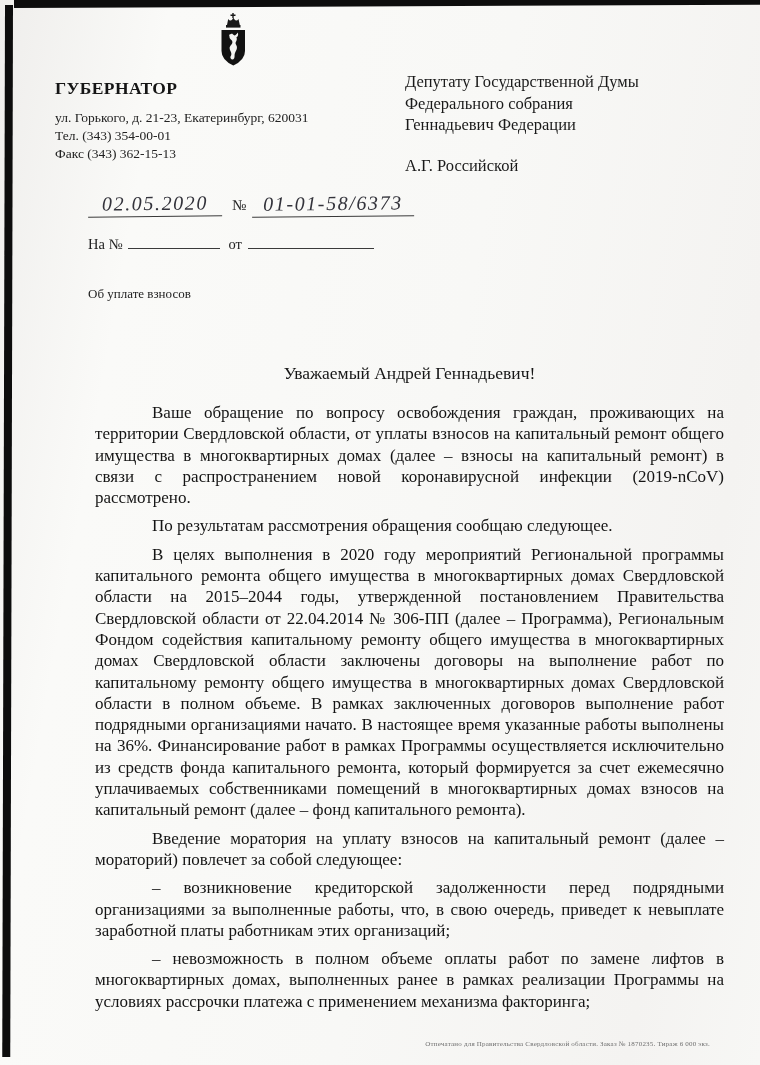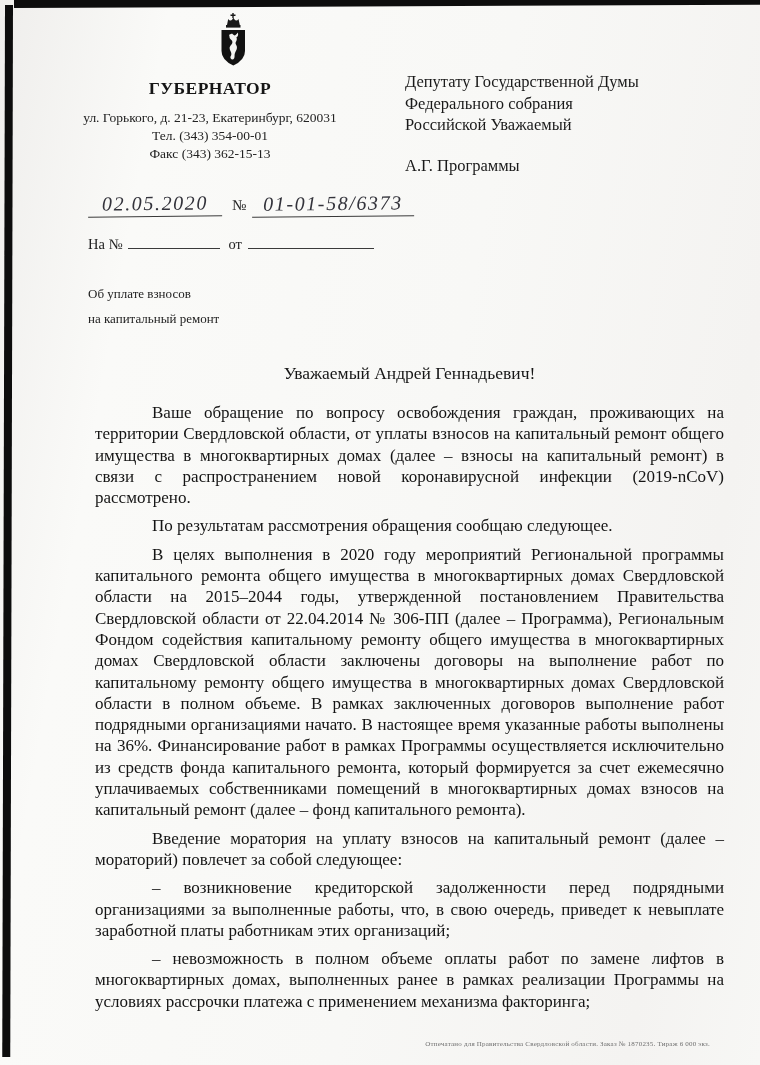--- a/index.html
+++ b/index.html
@@ -14,21 +14,21 @@
     position:relative;width:760px;height:1065px;
     background:linear-gradient(100deg,#efeeec 0%,#fafaf8 18%,#f8f8f6 55%,#f4f3f1 86%,#f7f7f5 100%);
     overflow:hidden;
   }
   
   .scan-top{position:absolute;left:14px;top:0;width:746px;height:8px;background:#0d0d0d;transform:rotate(-0.25deg);transform-origin:left top;}
   .scan-left{position:absolute;left:5px;top:5px;width:8px;height:1052px;background:#0d0d0d;transform:rotate(0.15deg);transform-origin:left top;}
   
   .emblem{position:absolute;left:215px;top:12px;width:36px;height:64px;}
   
-  .letterhead{position:absolute;left:55px;top:76px;width:310px;text-align:center;}
+  .letterhead{position:absolute;left:55px;top:76px;width:310px;text-align:left;}
   .org-line{font-size:17.5px;font-weight:bold;line-height:24px;letter-spacing:0.4px;color:#151515;}
   .contact{font-size:13.5px;line-height:18px;color:#222;}
   .contact-block{margin-top:9px;}
   
   .addressee{position:absolute;left:405px;top:71px;width:300px;font-size:16.5px;line-height:21.5px;color:#1a1a1a;}
   .addressee .name{margin-top:19px;}
   
   .ref-row{position:absolute;left:88px;top:192px;width:420px;white-space:nowrap;}
   .hw{font-style:italic;letter-spacing:1.6px;color:#33333b;font-size:20px;}
   .blankline{display:inline-block;border-bottom:1.5px solid #3a3a3a;vertical-align:baseline;}
@@ -75,35 +75,34 @@
     <div class="contact-block">
       <div class="contact">ул. Горького, д. 21-23, Екатеринбург, 620031</div>
       <div class="contact">Тел. (343) 354-00-01</div>
       <div class="contact">Факс (343) 362-15-13</div>
     </div>
   </div>
 
   <div class="addressee">
     <div>Депутату Государственной Думы</div>
     <div>Федерального собрания</div>
-    <div>Российской Уважаемый</div>
-    <div class="name">А.Г. Программы</div>
+    <div>Геннадьевич Федерации</div>
+    <div class="name">А.Г. Российской</div>
   </div>
 
   <div class="ref-row">
     <span class="hw blankline ref-date">02.05.2020</span><span class="ref-no-label">№</span><span class="hw blankline ref-number">01-01-58/6373</span>
   </div>
 
   <div class="reply-row">
     <span>На №</span><span class="blankline reply-blank1"></span><span class="reply-from">от</span><span class="blankline reply-blank2"></span>
   </div>
 
   <div class="subject">
     <div>Об уплате взносов</div>
-    <div>на капитальный ремонт</div>
   </div>
 
   <div class="salutation">Уважаемый Андрей Геннадьевич!</div>
 
   <div class="body-text">
     <p>Ваше обращение по вопросу освобождения граждан, проживающих на территории Свердловской области, от уплаты взносов на капитальный ремонт общего имущества в многоквартирных домах (далее – взносы на капитальный ремонт) в связи с распространением новой коронавирусной инфекции (2019-nCoV) рассмотрено.</p>
     <p>По результатам рассмотрения обращения сообщаю следующее.</p>
     <p>В целях выполнения в 2020 году мероприятий Региональной программы капитального ремонта общего имущества в многоквартирных домах Свердловской области на 2015–2044 годы, утвержденной постановлением Правительства Свердловской области от 22.04.2014 № 306-ПП (далее – Программа), Региональным Фондом содействия капитальному ремонту общего имущества в многоквартирных домах Свердловской области заключены договоры на выполнение работ по капитальному ремонту общего имущества в многоквартирных домах Свердловской области в полном объеме. В рамках заключенных договоров выполнение работ подрядными организациями начато. В настоящее время указанные работы выполнены на 36%. Финансирование работ в рамках Программы осуществляется исключительно из средств фонда капитального ремонта, который формируется за счет ежемесячно уплачиваемых собственниками помещений в многоквартирных домах взносов на капитальный ремонт (далее – фонд капитального ремонта).</p>
     <p>Введение моратория на уплату взносов на капитальный ремонт (далее – мораторий) повлечет за собой следующее:</p>
     <p>– возникновение кредиторской задолженности перед подрядными организациями за выполненные работы, что, в свою очередь, приведет к невыплате заработной платы работникам этих организаций;</p>

